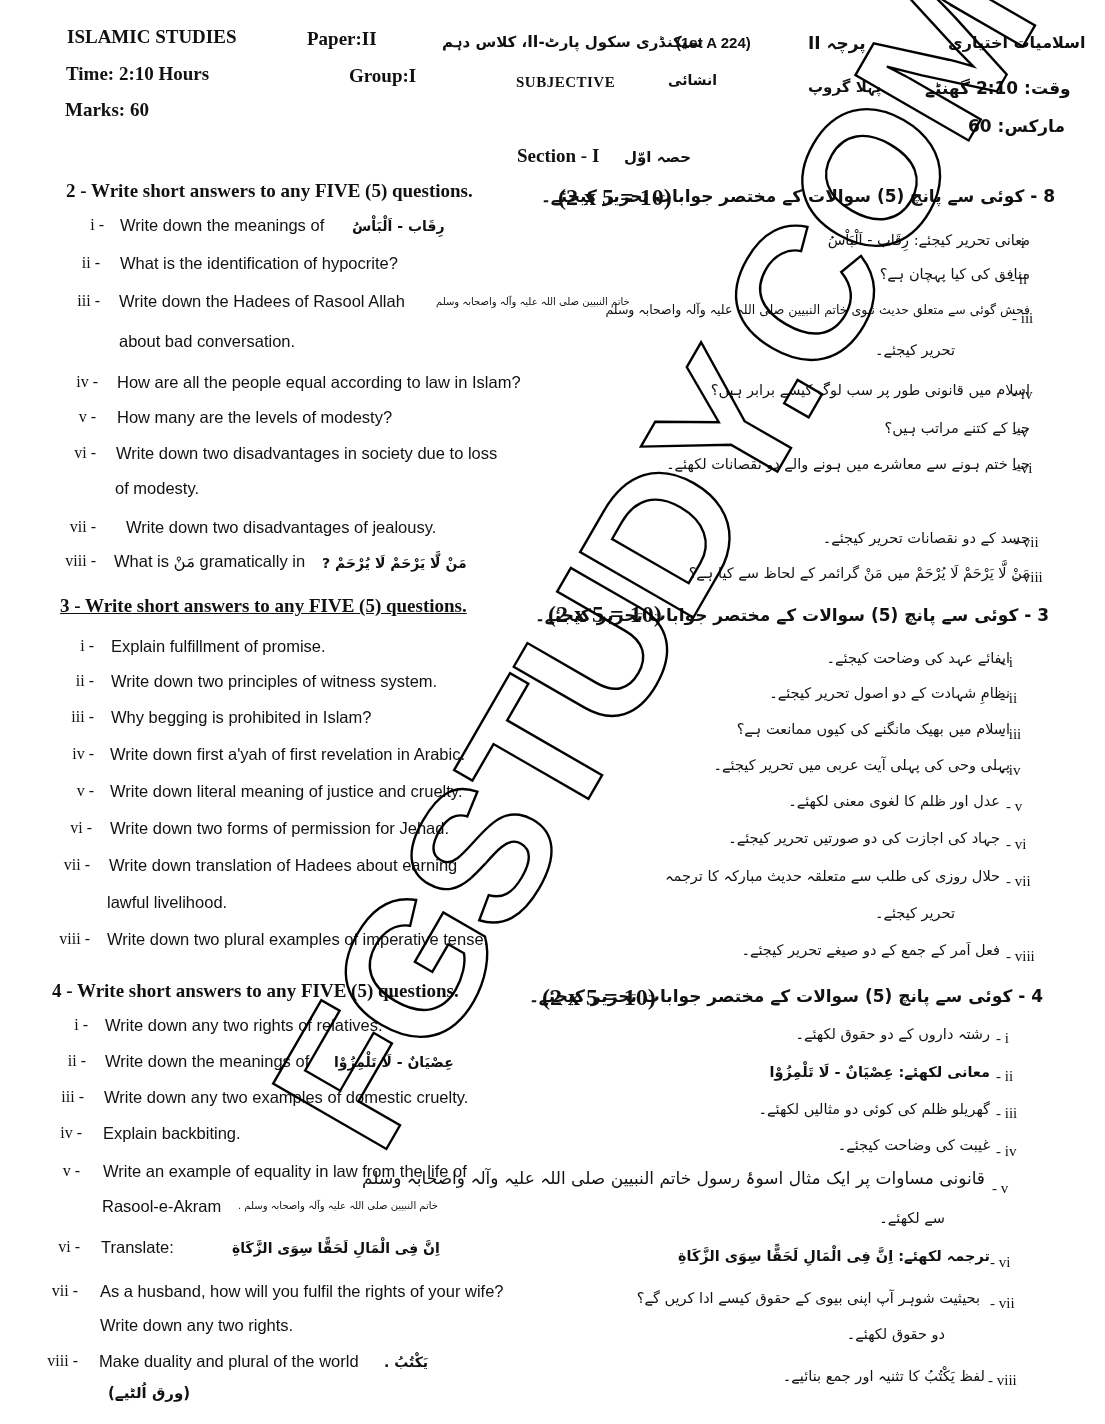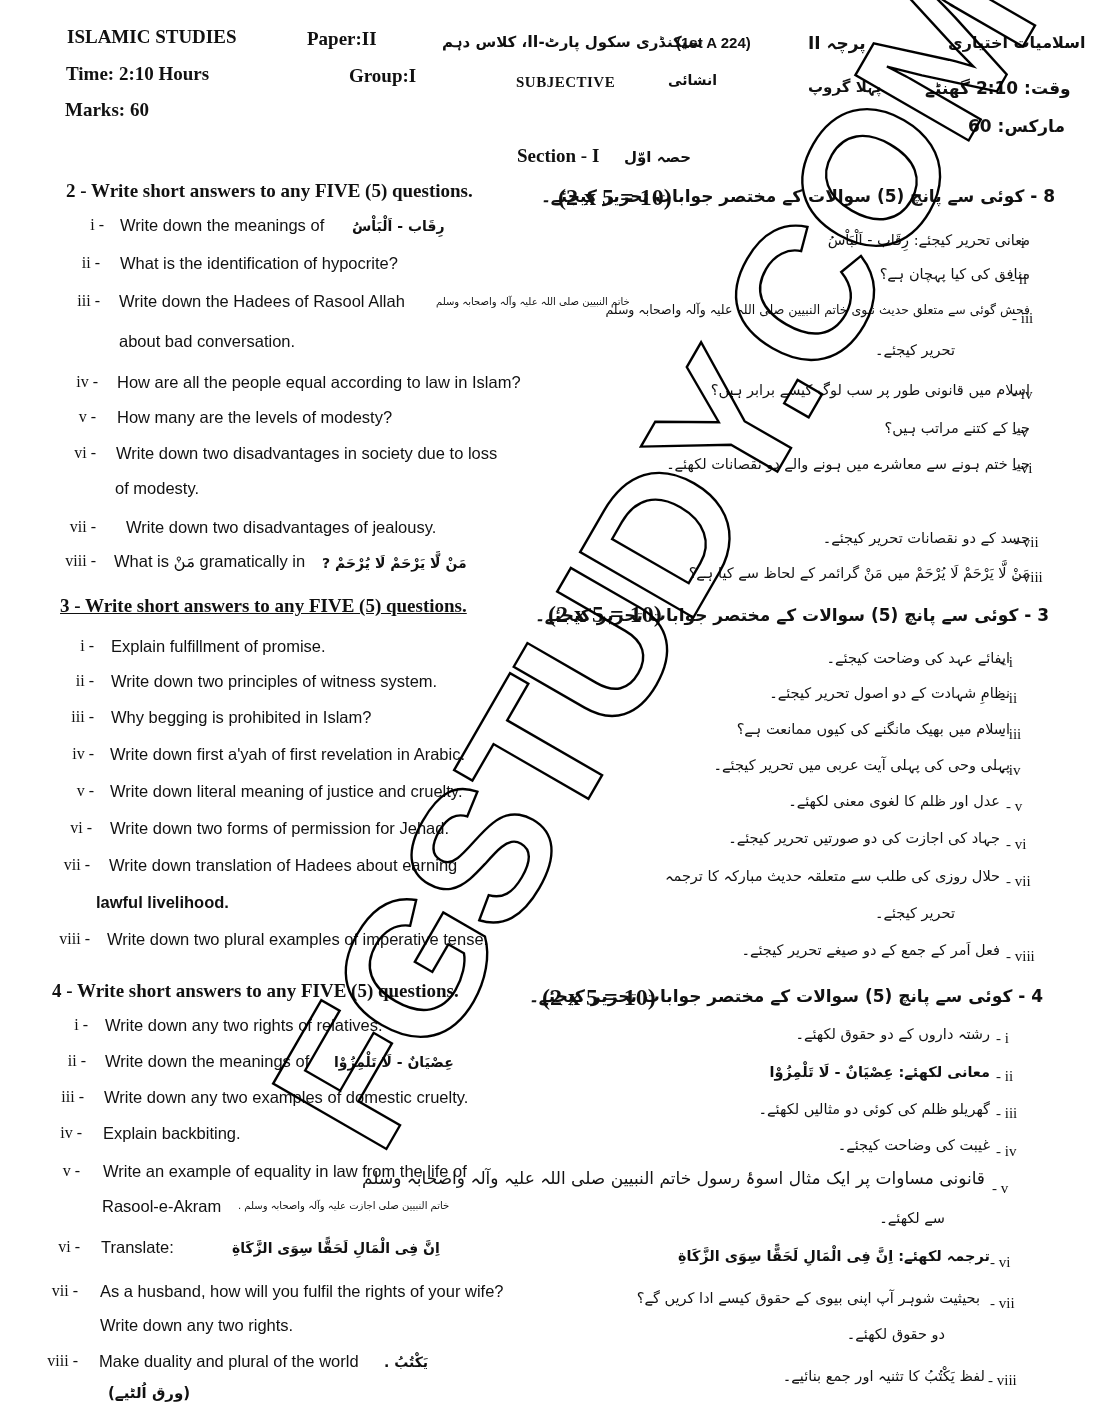--- a/index.html
+++ b/index.html
@@ -127,21 +127,21 @@
     <div class="abs ur-item" style="right:105px;top:793px;">عدل اور ظلم کا لغوی معنی لکھئے۔</div>
     <div class="abs ur-num" style="left:1006px;top:798px;">- v</div>
 
     <div class="abs num" style="left:40px;top:819px;">vi -</div>
     <div class="abs qtext" style="left:110px;top:819px;">Write down two forms of permission for Jehad.</div>
     <div class="abs ur-item" style="right:105px;top:830px;">جہاد کی اجازت کی دو صورتیں تحریر کیجئے۔</div>
     <div class="abs ur-num" style="left:1006px;top:836px;">- vi</div>
 
     <div class="abs num" style="left:38px;top:856px;">vii -</div>
     <div class="abs qtext" style="left:109px;top:856px;">Write down translation of Hadees about earning</div>
-    <div class="abs qtext" style="left:96px;top:893px;font-weight:bold;">lawful livelihood.</div>
+    <div class="abs qtext" style="left:107px;top:893px;">lawful livelihood.</div>
     <div class="abs ur-item" style="right:105px;top:868px;">حلال روزی کی طلب سے متعلقہ حدیث مبارکہ کا ترجمہ</div>
     <div class="abs ur-item" style="right:150px;top:905px;">تحریر کیجئے۔</div>
     <div class="abs ur-num" style="left:1006px;top:873px;">- vii</div>
 
     <div class="abs num" style="left:38px;top:930px;">viii -</div>
     <div class="abs qtext" style="left:107px;top:930px;">Write down two plural examples of imperative tense.</div>
     <div class="abs ur-item" style="right:105px;top:942px;">فعل اَمر کے جمع کے دو صیغے تحریر کیجئے۔</div>
     <div class="abs ur-num" style="left:1006px;top:948px;">- viii</div>
   </div>
 
@@ -167,21 +167,21 @@
     <div class="abs ur-num" style="left:996px;top:1105px;">- iii</div>
 
     <div class="abs num" style="left:30px;top:1124px;">iv -</div>
     <div class="abs qtext" style="left:103px;top:1124px;">Explain backbiting.</div>
     <div class="abs ur-item" style="right:115px;top:1137px;">غیبت کی وضاحت کیجئے۔</div>
     <div class="abs ur-num" style="left:996px;top:1143px;">- iv</div>
 
     <div class="abs num" style="left:28px;top:1162px;">v -</div>
     <div class="abs qtext" style="left:103px;top:1162px;">Write an example of equality in law from the life of</div>
     <div class="abs qtext" style="left:102px;top:1197px;">Rasool-e-Akram</div>
-    <div class="abs arabic" style="left:238px;top:1200px;font-size:10px;font-weight:normal;direction:rtl;">خاتم النبیین صلی اجازت علیہ وآلہ واصحابہ وسلم .</div>
+    <div class="abs arabic" style="left:238px;top:1200px;font-size:10px;font-weight:normal;direction:rtl;">خاتم النبیین صلی اللہ علیہ وآلہ واصحابہ وسلم .</div>
     <div class="abs ur-item" style="right:120px;top:1168px;font-size:17px;">قانونی مساوات پر ایک مثال اسوۂ رسول خاتم النبیین صلی اللہ علیہ وآلہ واصحابہ وسلم</div>
     <div class="abs ur-item" style="right:160px;top:1210px;">سے لکھئے۔</div>
     <div class="abs ur-num" style="left:992px;top:1180px;">- v</div>
 
     <div class="abs num" style="left:28px;top:1238px;">vi -</div>
     <div class="abs qtext" style="left:101px;top:1238px;">Translate:</div>
     <div class="abs arabic" style="left:232px;top:1240px;direction:rtl;">اِنَّ فِى الْمَالِ لَحَقًّا سِوَى الزَّكَاةِ</div>
     <div class="abs ur-item" style="right:115px;top:1248px;font-weight:bold;">ترجمہ لکھئے: اِنَّ فِى الْمَالِ لَحَقًّا سِوَى الزَّكَاةِ</div>
     <div class="abs ur-num" style="left:990px;top:1254px;">- vi</div>
 

